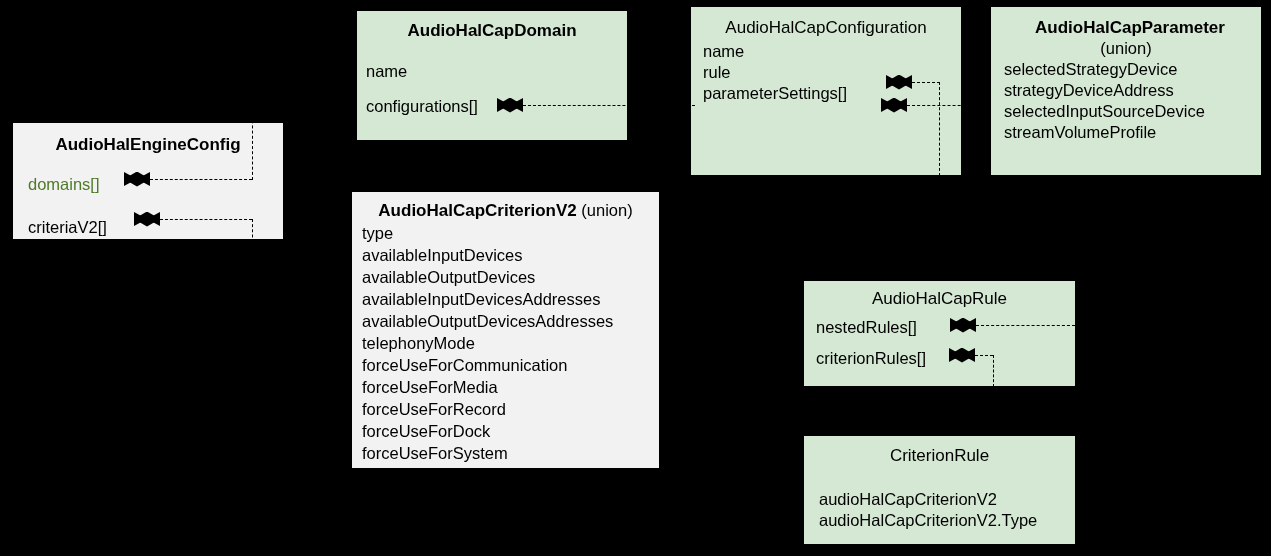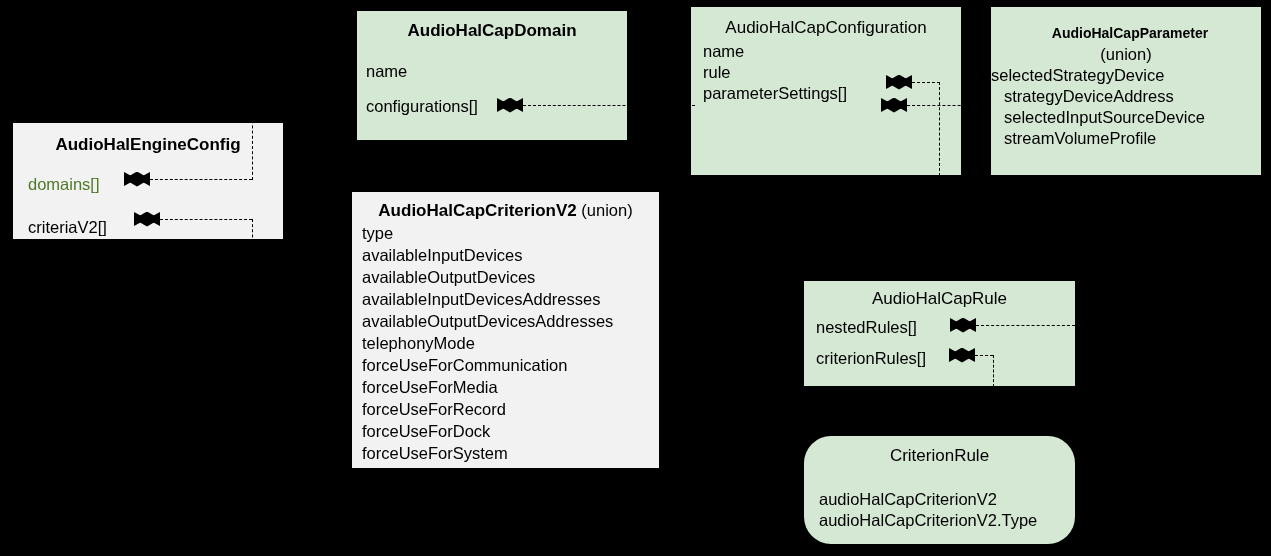--- a/index.html
+++ b/index.html
@@ -106,27 +106,27 @@
     </div>
     <div class="attr" style="font-size:16.5px; line-height:21px; padding-left:12px;">
       <span>rule</span>
     </div>
     <div class="attr" style="font-size:16.5px; line-height:21px; padding-left:12px;">
       <span>parameterSettings[]</span>
     </div>
   </div>
 
   <div class="uml-box box-green" style="left:991px; top:7px; width:270px; height:168px;">
-    <div class="box-title bold" style="font-size:14px; line-height:21px; padding-top:16px;margin-left:8px;">
+    <div class="box-title bold" style="font-size:17px; line-height:21px; padding-top:10px;margin-left:8px;">
       <span>AudioHalCapParameter</span>
     </div>
     <div class="box-title" style="font-size:16.5px; line-height:21px;">
       <span>(union)</span>
     </div>
-    <div class="attr" style="font-size:16.5px; line-height:21px; ">
+    <div class="attr" style="font-size:16.5px; line-height:21px; padding-left:13px;">
       <span>selectedStrategyDevice</span>
     </div>
     <div class="attr" style="font-size:16.5px; line-height:21px; padding-left:13px;">
       <span>strategyDeviceAddress</span>
     </div>
     <div class="attr" style="font-size:16.5px; line-height:21px; padding-left:13px;">
       <span>selectedInputSourceDevice</span>
     </div>
     <div class="attr" style="font-size:16.5px; line-height:21px; padding-left:13px;">
       <span>streamVolumeProfile</span>
@@ -170,21 +170,21 @@
       <span>AudioHalCapRule</span>
     </div>
     <div class="attr" style="font-size:16.5px; line-height:21px; padding-left:12px; padding-top:8px;">
       <span>nestedRules[]</span>
     </div>
     <div class="attr" style="font-size:16.5px; line-height:21px; padding-left:12px; padding-top:10px;">
       <span>criterionRules[]</span>
     </div>
   </div>
 
-  <div class="uml-box box-green" style="left:804px; top:436px; width:271px; height:108px;border-radius:27px;">
+  <div class="uml-box box-green" style="left:804px; top:436px; width:271px; height:108px;">
     <div class="box-title" style="font-size:17px; line-height:21px; padding-top:9px;">
       <span>CriterionRule</span>
     </div>
     <div class="attr" style="font-size:16.5px; line-height:21px; padding-left:15px; padding-top:23px;">
       <span>audioHalCapCriterionV2</span>
     </div>
     <div class="attr" style="font-size:16.5px; line-height:21px; padding-left:15px;">
       <span>audioHalCapCriterionV2.Type</span>
     </div>
   </div>

